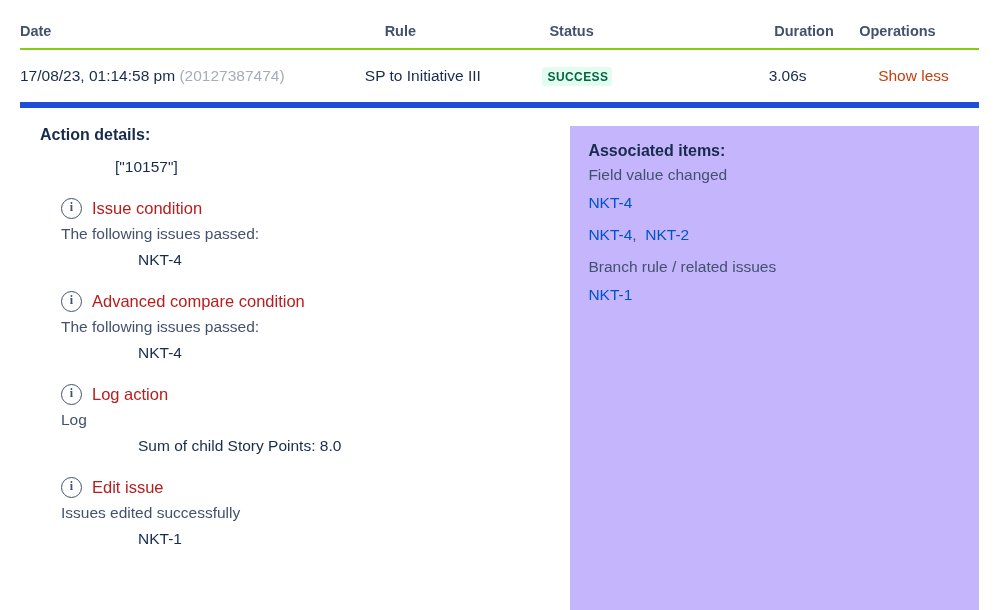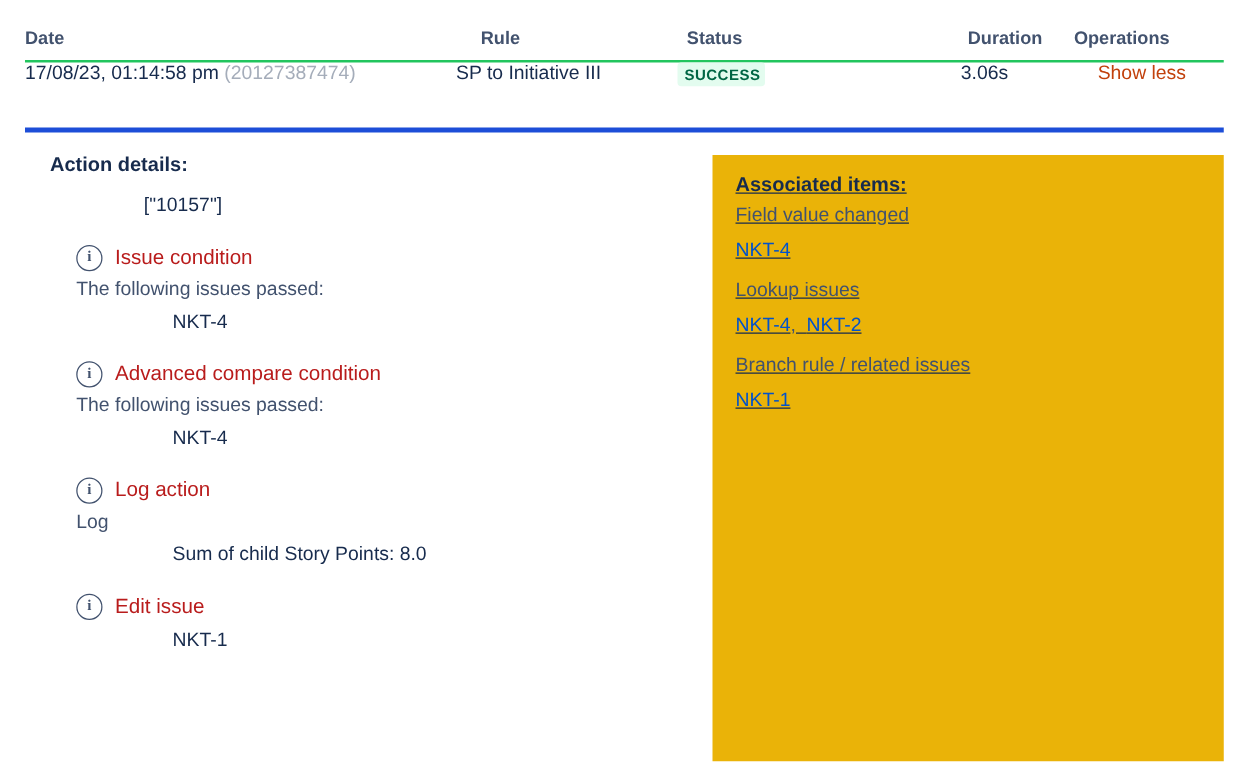--- a/index.html
+++ b/index.html
@@ -20,38 +20,39 @@
     width: 999px;
     box-sizing: border-box;
     padding: 0 20px;
   }
 
   
   .table-head {
     display: flex;
     align-items: flex-end;
     height: 48px;
-    border-bottom: 2px solid #22c55e;
+    border-bottom: 2px solid #84cc16;
     font-size: 14.5px;
     font-weight: bold;
     color: #42526e;
   }
   .table-head > div { padding-bottom: 9px; }
 
   .col-date      { width: 365px; }
   .col-rule      { width: 165px; }
   .col-status    { width: 225px; }
   .col-duration  { width: 85px; }
   .col-ops       { width: 120px; }
 
   
   .table-row {
     display: flex;
+    align-items: center;
     height: 52px;
-    border-bottom: 4px solid #1d4ed8;
+    border-bottom: 6px solid #1d4ed8;
     font-size: 15.5px;
     color: #172b4d;
     gap: 38px;
   }
   .row-id {
     color: #a5adba;
   }
   .status-badge {
     display: inline-block;
     background: #e3fcef;
@@ -71,25 +72,24 @@
   .detail-wrap {
     display: flex;
     gap: 34px;
     padding-top: 18px;
   }
   .detail-left {
     width: 535px;
   }
   .detail-right {
     width: 422px;
-    background: #eab308;
+    background: #c4b5fd;
     padding: 16px 18px 18px 18px;
     box-sizing: border-box;
     min-height: 485px;
-    text-decoration: underline;
   }
 
   .detail-title {
     font-size: 16px;
     font-weight: bold;
     color: #172b4d;
     margin: 0 0 14px 20px;
   }
   .detail-value-top {
     font-size: 15.5px;
@@ -221,33 +221,33 @@
         </div>
         <div class="action-sub">Log</div>
         <div class="action-detail indent-more">Sum of child Story Points: 8.0</div>
       </div>
 
       <div class="action-block">
         <div class="action-head">
           <span class="info-icon">i</span>
           <span class="action-name">Edit issue</span>
         </div>
+        <div class="action-sub">Issues edited successfully</div>
         <div class="action-detail">NKT-1</div>
       </div>
     </div>
 
     <div class="detail-right">
       <div class="assoc-title">Associated items:</div>
 
       <div class="assoc-label">Field value changed</div>
       <div class="assoc-links">
         <a href="#">NKT-4</a>
       </div>
 
-      <div class="assoc-label">Lookup issues</div>
       <div class="assoc-links">
         <a href="#">NKT-4</a><span class="assoc-sep">,&nbsp; </span><a href="#">NKT-2</a>
       </div>
 
       <div class="assoc-label">Branch rule / related issues</div>
       <div class="assoc-links">
         <a href="#">NKT-1</a>
       </div>
     </div>
 

